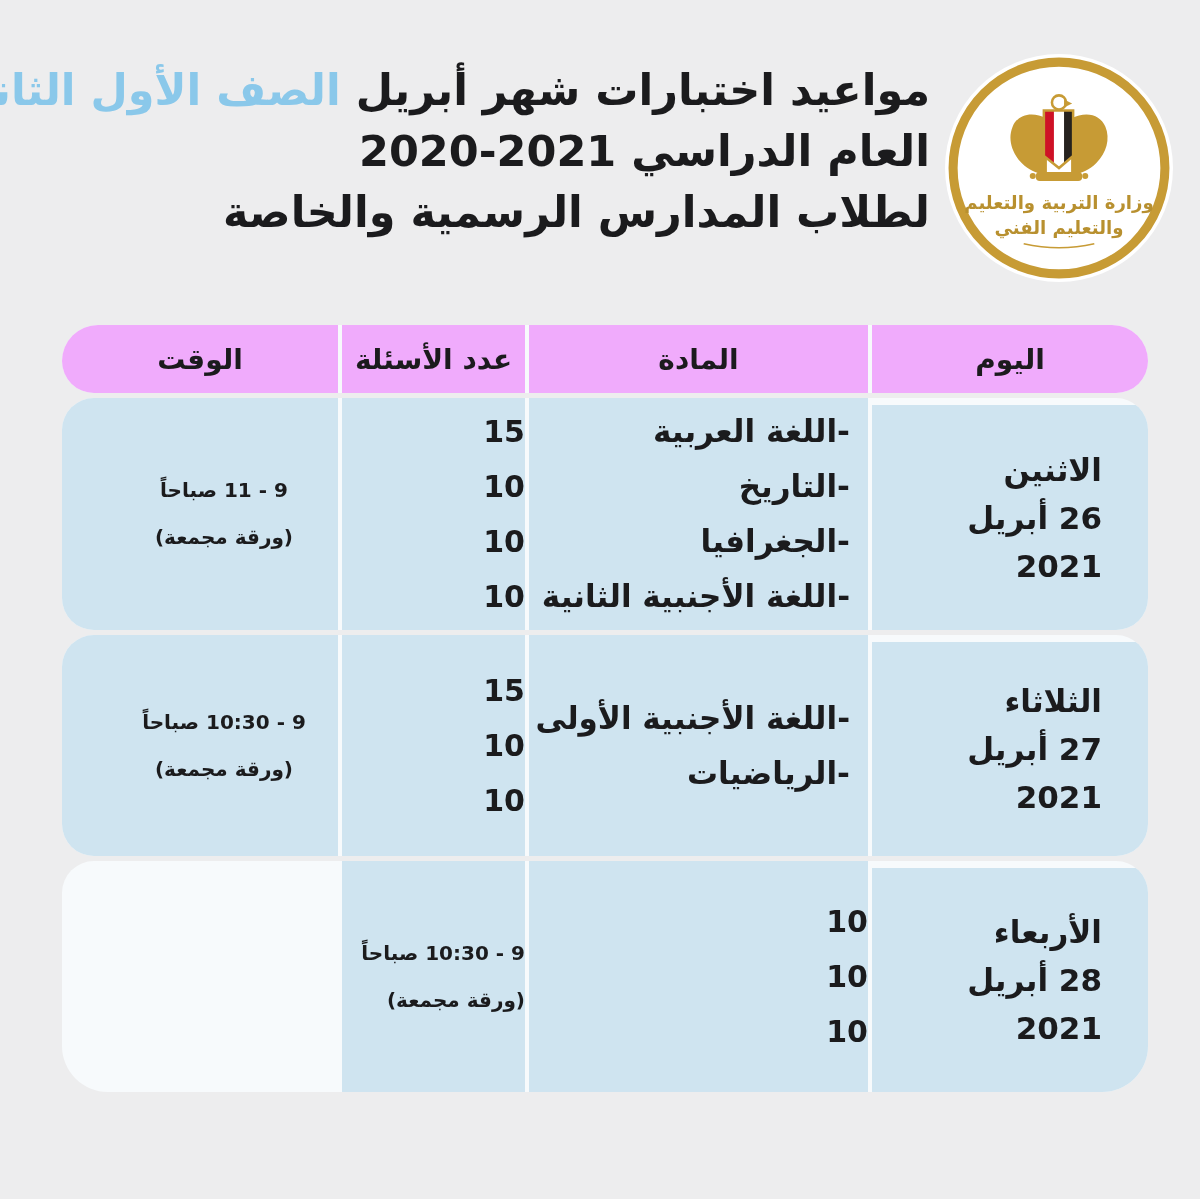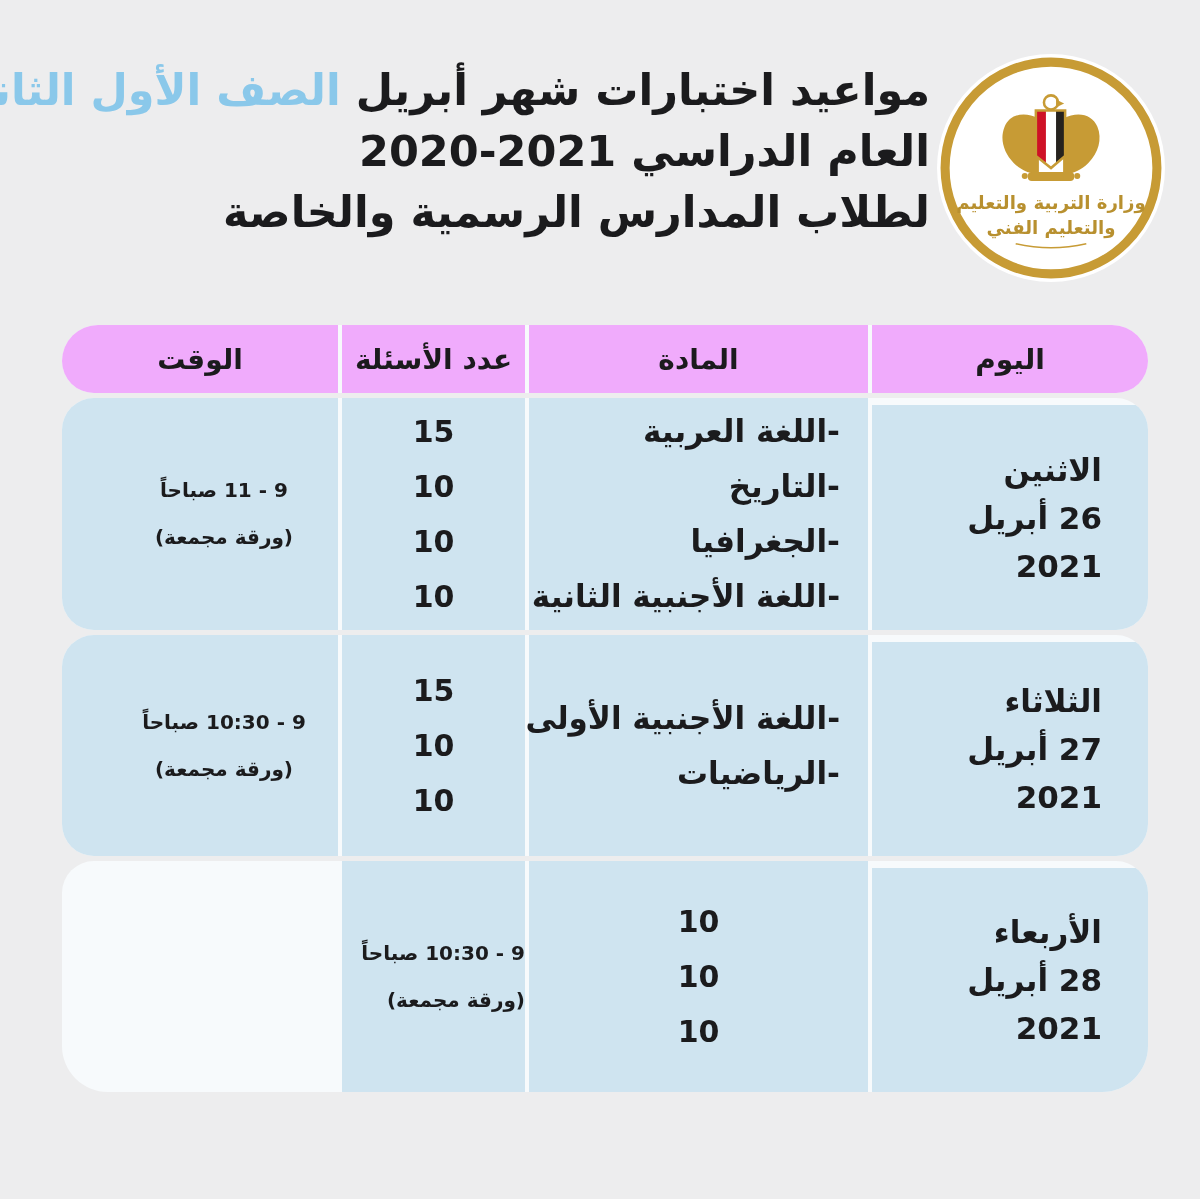--- a/index.html
+++ b/index.html
@@ -5,39 +5,39 @@
   html,body{margin:0;padding:0;background:#ededee;}
   .page{
     position:relative;width:1200px;height:1199px;background:#ededee;overflow:hidden;
     direction:rtl;font-family:"DejaVu Sans",sans-serif;font-weight:bold;color:#1b1b1d;
   }
   
   .title-block{position:absolute;top:60px;right:270px;text-align:right;font-size:43px;line-height:61px;}
   .title-line{white-space:nowrap;}
   .accent{color:#8ac8ea;}
   
-  .logo{position:absolute;top:52px;right:33px;width:232px;height:232px;}
+  .logo{position:absolute;top:52px;right:25px;width:232px;height:232px;}
   
   .table{position:absolute;top:325px;right:52px;width:1086px;}
   .t-header,.t-row{
     display:grid;grid-template-columns:276px 339px 183px 276px;column-gap:4px;
     background:#f7fafc;border-radius:32px;overflow:hidden;
   }
   .t-header{height:68px;border-top-right-radius:36px;border-top-left-radius:36px;}
   .t-header .cell{background:#f0abfc;display:flex;align-items:center;justify-content:center;font-size:28px;}
   .t-row{margin-top:5px;}
   .t-row .cell{background:#cfe4f0;display:flex;flex-direction:column;justify-content:center;}
   .row-1{height:232px;}
   .row-2{height:221px;}
   .row-3{height:231px;border-bottom-right-radius:46px;border-bottom-left-radius:46px;}
   .day-cell{padding-right:46px;text-align:right;margin-top:7px;}
   .day-name,.day-date{font-size:31px;line-height:48px;}
-  .subject-cell{padding-right:28px;text-align:right;}
+  .subject-cell{padding-right:18px;text-align:right;}
   .subject-line{font-size:31px;line-height:55px;white-space:nowrap;}
-  .q-cell{text-align:center;}
+  .q-cell{text-align:right;}
   .q-line{font-size:30px;line-height:55px;}
   .time-cell{text-align:center;}
   .time-line{font-size:20px;line-height:47px;white-space:nowrap;padding-left:48px;}
 </style>
 </head>
 <body>
 
 <div class="page">
 
   <div class="title-block">

